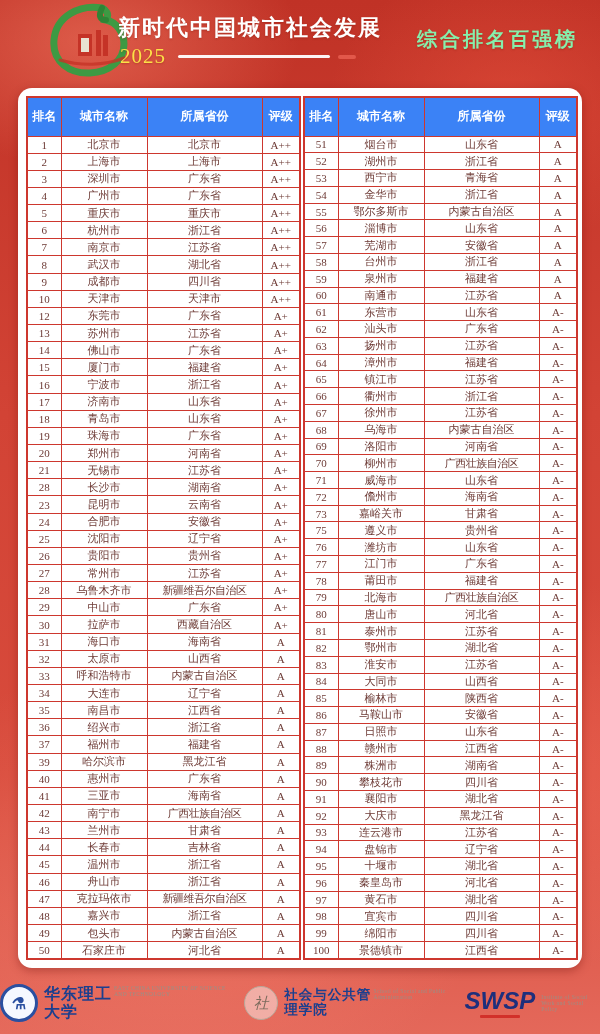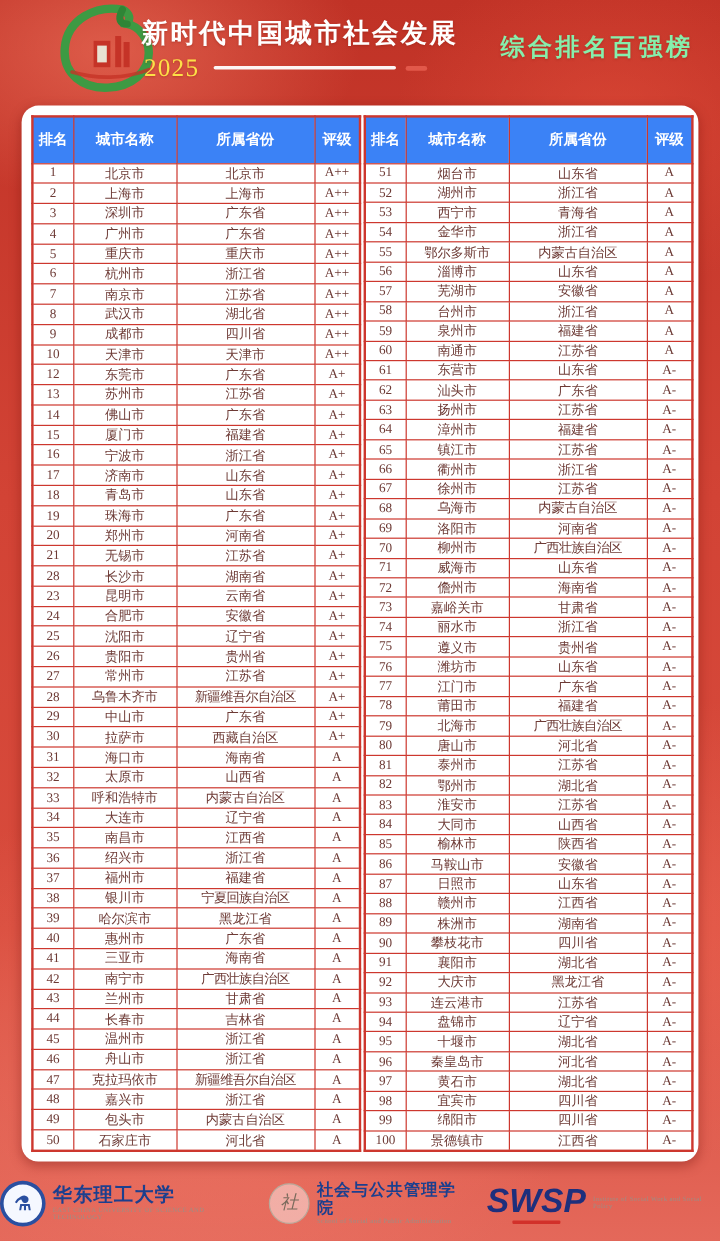--- a/index.html
+++ b/index.html
@@ -71,26 +71,26 @@
     border:3px solid #2a4fa0; background:#f5f8ff;
     display:flex; align-items:center; justify-content:center;
     color:#2a4fa0; font-size:16px; font-weight:bold; flex:0 0 auto;
   }
   .org-logo-sketch {
     width:34px; height:34px; border-radius:50%;
     border:1.5px solid #b9a89a; background:rgba(255,255,255,.45);
     display:flex; align-items:center; justify-content:center;
     color:#7a6a5c; font-size:15px; font-style:italic; flex:0 0 auto;
   }
-  .org-text { display:flex; flex-direction:column; line-height:1.1; }
+  .org-text { display:flex; flex-direction:row; line-height:1.1; }
   .org-name { color:#1c3f8e; font-size:16px; font-weight:bold; letter-spacing:1px; }
   .org-name.sm2 { font-size:13.5px;font-family:Liberation Serif, serif; }
   .org-sub { color:#9a8f86; font-size:5.5px; letter-spacing:.4px; text-transform:none; }
   .swsp-block { display:flex; flex-direction:column; align-items:center; line-height:1; }
-  .swsp-abbr { color:#1e2f7c; font-size:28px; font-weight:bold; font-style:italic; letter-spacing:0; font-family:"Liberation Sans",sans-serif;}
+  .swsp-abbr { color:#1e2f7c; font-size:24px; font-weight:bold; font-style:italic; letter-spacing:0; font-family:"Liberation Sans",sans-serif;}
   .swsp-underline { width:40px; height:3px; background:#d2302a; margin-top:2px; border-radius:1px;}
 </style>
 </head>
 <body>
 
 <div class="banner">
   <svg class="event-logo" viewBox="0 0 104 76">
     <path d="M62 6 C 40 2, 16 14, 14 38 C 12 60, 30 72, 50 71 C 70 70, 84 58, 84 42 C 84 30, 76 20, 66 18 C 70 12, 66 8, 62 6 Z" fill="none" stroke="#3d9a43" stroke-width="7" stroke-linecap="round"></path>
     <path d="M62 6 C 58 14, 60 18, 66 18" fill="none" stroke="#2f8536" stroke-width="6" stroke-linecap="round"></path>
     <rect x="38" y="32" width="14" height="22" fill="#c53327"></rect>
@@ -337,26 +337,20 @@
             <td>浙江省</td>
             <td>A</td>
           </tr>
           <tr>
             <td>37</td>
             <td>福州市</td>
             <td>福建省</td>
             <td>A</td>
           </tr>
           <tr>
-            <td>38</td>
-            <td>银川市</td>
-            <td class="sm">宁夏回族自治区</td>
-            <td>A</td>
-          </tr>
-          <tr>
             <td>39</td>
             <td>哈尔滨市</td>
             <td>黑龙江省</td>
             <td>A</td>
           </tr>
           <tr>
             <td>40</td>
             <td>惠州市</td>
             <td>广东省</td>
             <td>A</td>
@@ -569,26 +563,20 @@
           <tr>
             <td>72</td>
             <td>儋州市</td>
             <td>海南省</td>
             <td>A-</td>
           </tr>
           <tr>
             <td>73</td>
             <td>嘉峪关市</td>
             <td>甘肃省</td>
-            <td>A-</td>
-          </tr>
-          <tr>
-            <td>74</td>
-            <td>丽水市</td>
-            <td>浙江省</td>
             <td>A-</td>
           </tr>
           <tr>
             <td>75</td>
             <td>遵义市</td>
             <td>贵州省</td>
             <td>A-</td>
           </tr>
           <tr>
             <td>76</td>

